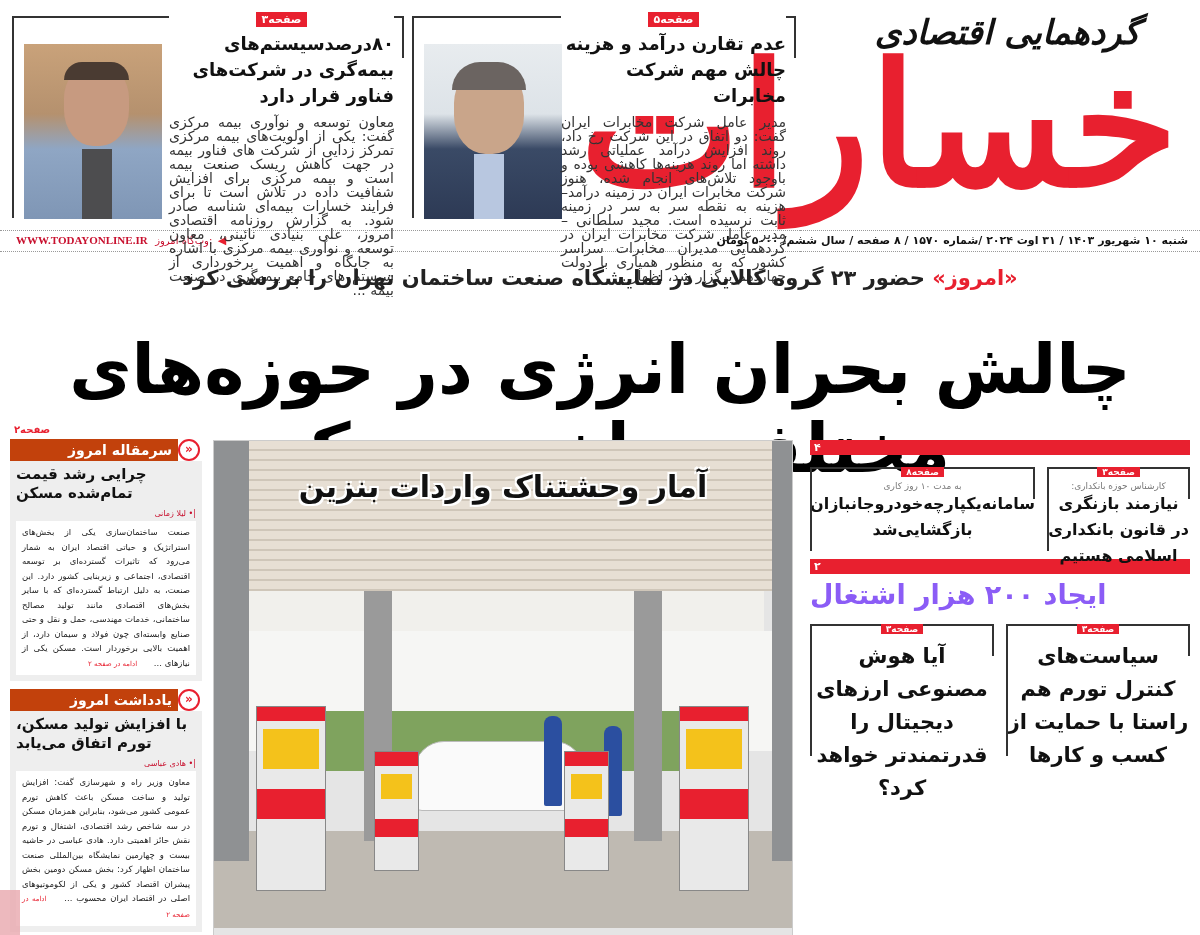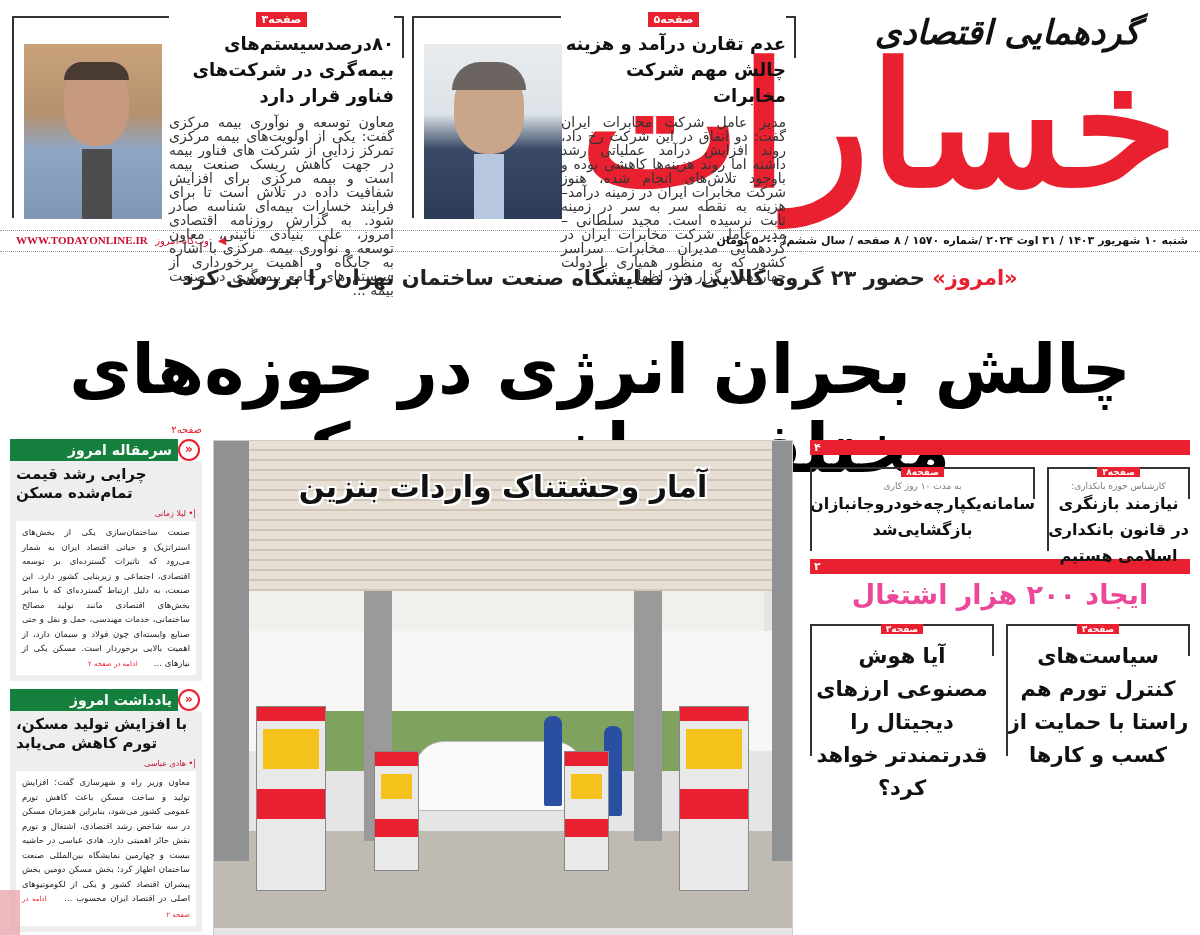--- a/index.html
+++ b/index.html
@@ -27,23 +27,23 @@
   .teaser h2 { font-size: 18px; font-weight: bold; line-height: 26px; text-align: right; margin-top: 4px; }
   .teaser p { font-size: 14px; line-height: 14px; color: #333; text-align: justify; margin-top: 6px; }
 
   
   .kicker { right: 0; top: 266px; width: 1200px; text-align: center; font-size: 21px; font-weight: bold; color: #222; }
   .kicker .brand { color: #e8202f; }
   .main-headline { right: 0; top: 330px; width: 1200px; text-align: center; font-size: 68px; font-weight: bold; letter-spacing: -2px; color: #000; font-family: "DejaVu Sans", sans-serif; }
 
   
   .leftcol { left: 10px; top: 424px; width: 192px; height: 505px; }
-  .pg-ref { font-size: 10px; color: #e8202f; font-weight: normal; text-align: right; direction: ltr; padding-left: 4px; }
+  .pg-ref { font-size: 10px; color: #e8202f; font-weight: bold; text-align: left; direction: ltr; padding-left: 4px; }
   .col-label { display: flex; align-items: center; height: 22px; margin-top: 4px; }
-  .col-label .bar { flex: 1; background: #15803d; color: #fff; font-weight: bold; font-size: 14px; padding-right: 6px; height: 22px; line-height: 22px; }
+  .col-label .bar { flex: 1; background: #c2410c; color: #fff; font-weight: bold; font-size: 14px; padding-right: 6px; height: 22px; line-height: 22px; }
   .col-label .chev { width: 22px; height: 22px; border: 2px solid #e8202f; border-radius: 50%; color: #e8202f; font-size: 12px; line-height: 17px; text-align: center; font-weight: bold; background: #fff; margin-right: 2px; }
   .col-box { background: #eeeeee; padding: 4px 6px 6px 6px; }
   .col-box h3 { font-size: 15px; font-weight: bold; text-align: left; line-height: 19px; }
   .col-box .author { font-size: 8px; color: #c8102e; text-align: right; margin: 6px 0 3px 0; }
   .col-box .body { background: #fff; font-size: 8.5px; line-height: 14.5px; padding: 4px 6px; text-align: justify; color: #222; }
   .col-box .cont { color: #e8202f; font-size: 7px; margin-right: 14px; }
 
   
   .photo-main { left: 213px; top: 440px; width: 580px; height: 602px; background: #e5e5e5; overflow: hidden; border: 1px solid #ccc; }
   .photo-main .ceiling { position: absolute; left: 0; top: 0; width: 100%; height: 150px; background: repeating-linear-gradient(#e7dfd4 0 8px, #cfc6b9 8px 10px); }
@@ -66,21 +66,21 @@
   .red-strip { height: 15px; background: #e8202f; color: #fff; font-size: 11px; font-weight: bold; direction: ltr; padding-left: 4px; line-height: 15px; }
   .big-head { text-align: center; font-weight: bold; font-size: 38px; line-height: 52px; color: #000; letter-spacing: -1px; }
   .sub-pair { display: flex; gap: 12px; margin-top: 6px; }
   .sub-box { flex: 1; border-top: 2px solid #333; position: relative; height: 82px; }
   .sub-box .fl { position:absolute; left:0; top:0; width:2px; height:82px; background:#333; }
   .sub-box .fr { position:absolute; right:0; top:0; width:2px; height:30px; background:#333; }
   .sub-box .bw { text-align: center; margin-top: -9px; }
   .sub-box .bw .page-badge { font-size: 9px; padding: 0 5px; }
   .sub-box .lead { text-align: center; font-size: 9px; color: #777; margin-top: 2px; }
   .sub-box .ttl { text-align: center; font-size: 16px; font-weight: bold; line-height: 26px; }
-  .mid-head { text-align: center; font-weight: bold; font-size: 27px; line-height: 42px; color: #ec4899; }
+  .mid-head { text-align: left; font-weight: bold; font-size: 27px; line-height: 42px; color: #8b5cf6; }
   .sub-pair2 .sub-box { height: 130px; }
   .sub-pair2 .sub-box .fl { height: 130px; }
   .sub-pair2 .ttl { font-size: 21px; line-height: 33px; margin-top: 4px; }
 
   
   .watermark { left: 0; top: 890px; width: 20px; height: 45px; background: #e8a8ae; opacity: 0.8; }
 </style>
 </head>
 <body>
 
@@ -143,21 +143,21 @@
       <span>صنعت ساختمان‌سازی یکی از بخش‌های استراتژیک و حیاتی اقتصاد ایران به شمار می‌رود که تاثیرات گسترده‌ای بر توسعه اقتصادی، اجتماعی و زیربنایی کشور دارد. این صنعت، به دلیل ارتباط گسترده‌ای که با سایر بخش‌های اقتصادی مانند تولید مصالح ساختمانی، خدمات مهندسی، حمل و نقل و حتی صنایع وابسته‌ای چون فولاد و سیمان دارد، از اهمیت بالایی برخوردار است. مسکن یکی از نیازهای ...</span>
       <span class="cont">ادامه در صفحه ۲</span>
     </div>
   </div>
 
   <div class="col-label" style="margin-top:8px;">
     <span class="chev">«</span>
     <span class="bar">یادداشت امروز</span>
   </div>
   <div class="col-box">
-    <h3>با افزایش تولید مسکن، تورم کاهش می‌یابد</h3>
+    <h3>با افزایش تولید مسکن، تورم اتفاق می‌یابد</h3>
     <div class="author">|• هادی عباسی</div>
     <div class="body">
       <span>معاون وزیر راه و شهرسازی گفت: افزایش تولید و ساخت مسکن باعث کاهش تورم عمومی کشور می‌شود، بنابراین همزمان مسکن در سه شاخص رشد اقتصادی، اشتغال و تورم نقش حائز اهمیتی دارد. هادی عباسی در حاشیه بیست و چهارمین نمایشگاه بین‌المللی صنعت ساختمان اظهار کرد: بخش مسکن دومین بخش پیشران اقتصاد کشور و یکی از لکوموتیوهای اصلی در اقتصاد ایران محسوب ...</span>
       <span class="cont">ادامه در صفحه ۲</span>
     </div>
   </div>
 </div>
 
 <div class="abs photo-main">
   <div class="ceiling"></div>

